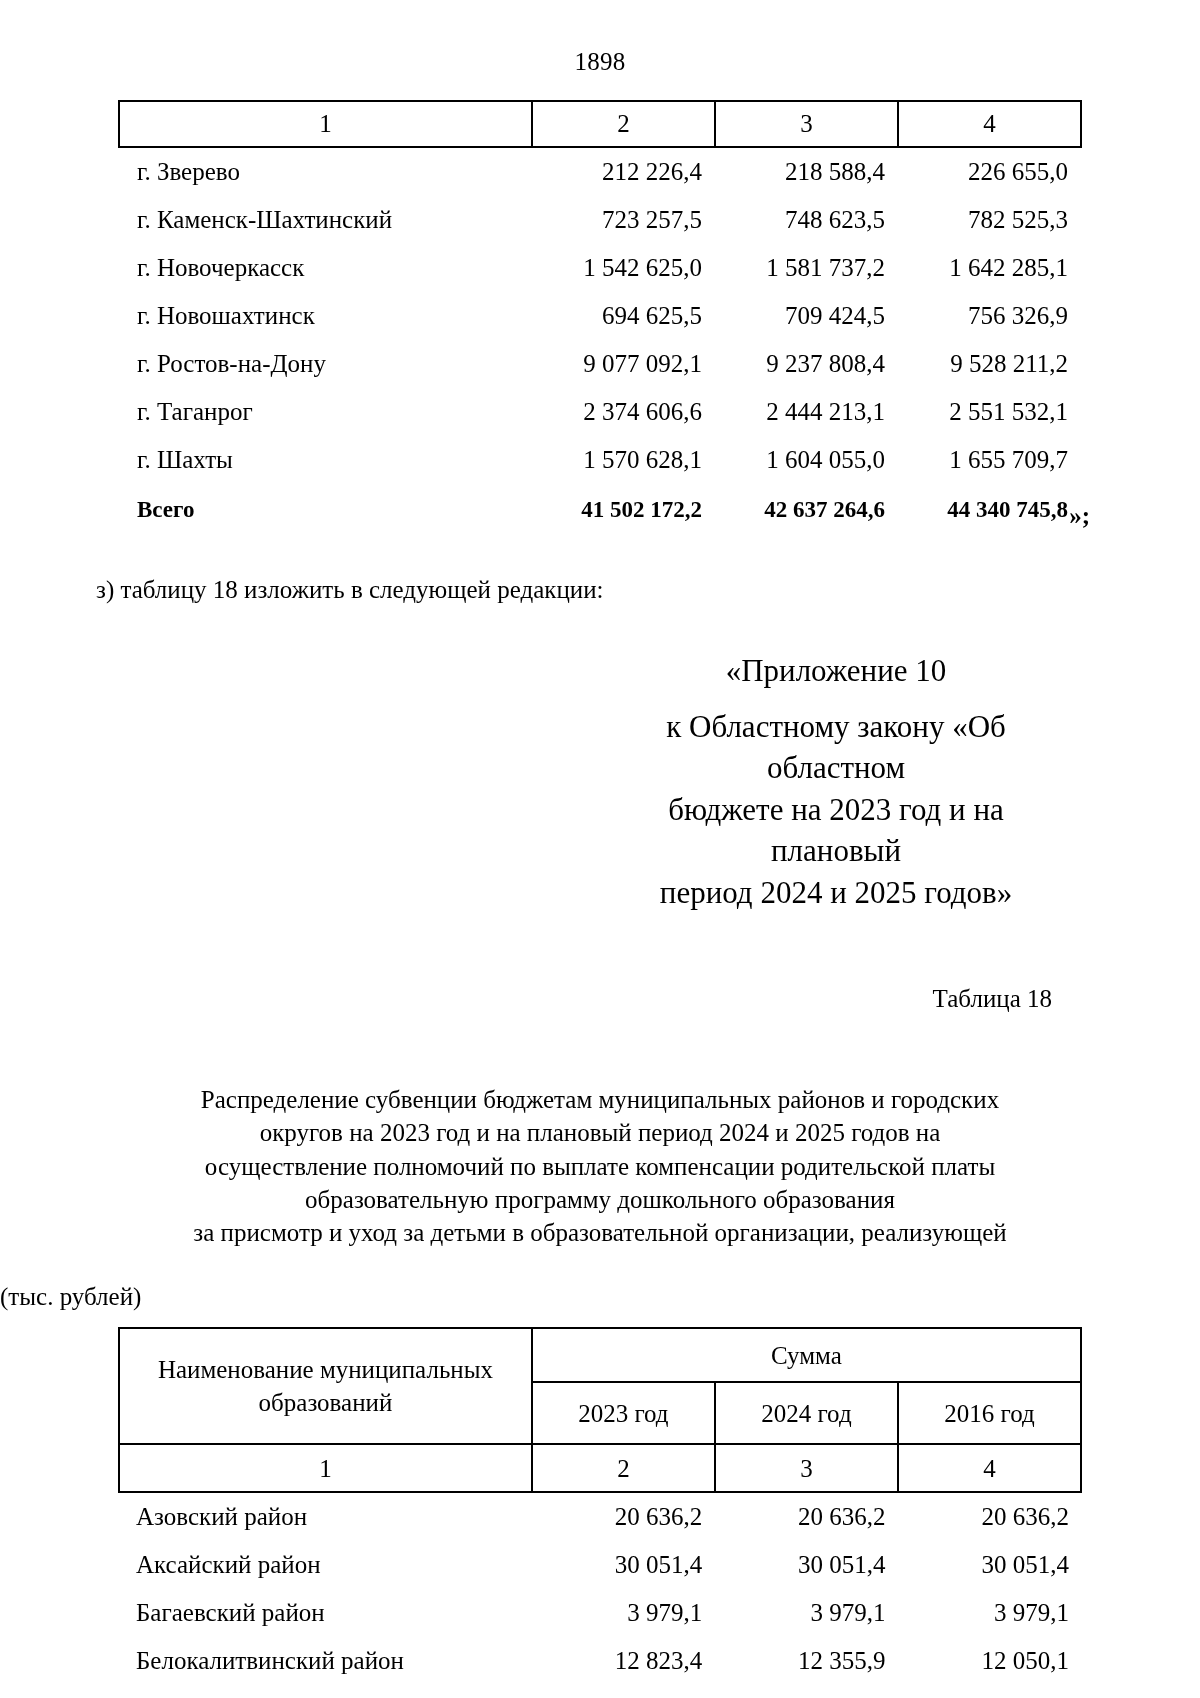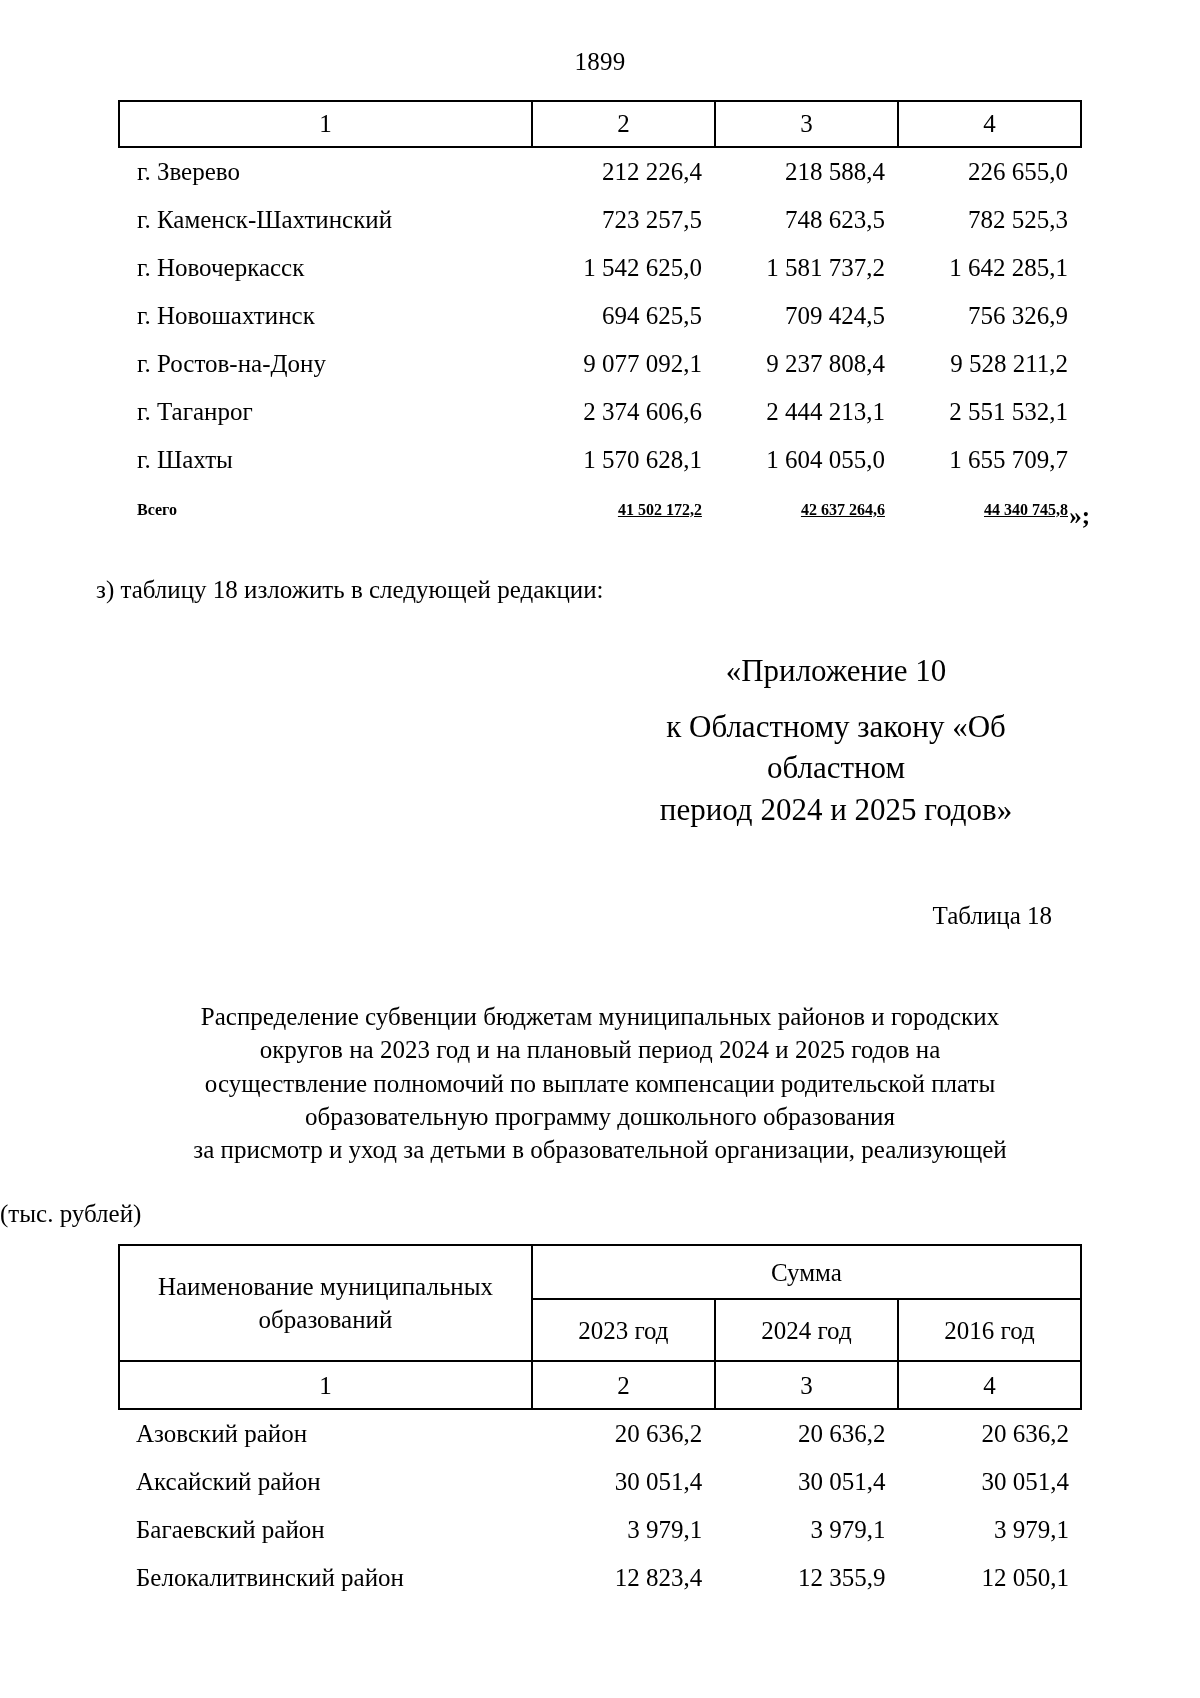--- a/index.html
+++ b/index.html
@@ -69,24 +69,24 @@
     text-align: left;
     padding-left: 18px;
   }
   .data-row td.num {
     text-align: right;
     padding-right: 13px;
   }
   .total-row td {
     font-weight: bold;
     height: 52px;
-    font-size: 16px;
+    font-size: 23px;
   }
   .total-row td.name { text-align: left; padding-left: 18px; }
-  .total-row td.num  { padding-right: 13px; text-decoration: underline; }
+  .total-row td.num  { padding-right: 13px; }
   .closing-quote {
     position: absolute;
     font-weight: bold;
     font-size: 25px;
   }
 
   
   col.c1 { width: 388px; }
   col.c2 { width: 172px; }
   col.c3 { width: 172px; }
@@ -157,21 +157,21 @@
     height: 46px;
     padding: 0;
   }
   .spacer-top { height: 16px; }
 </style>
 </head>
 <body>
 
 <div class="page">
 
-  <div class="page-number">1899</div>
+  <div class="page-number">1898</div>
 
   <div style="position:relative; margin-top:24px;">
     <table class="doc-table">
       <colgroup>
           <col class="c1">
           <col class="c2">
           <col class="c3">
           <col class="c4">
         </colgroup>
       <tbody>
@@ -235,20 +235,21 @@
     </table>
     <span class="closing-quote" style="right:110px; bottom:6px;">»;</span>
   </div>
 
   <p class="para-indent">з) таблицу 18 изложить в следующей редакции:</p>
 
   <div class="appendix-block">
     <div class="appendix-title">«Приложение 10</div>
     <div style="height:14px;"></div>
     <div class="line-right">к Областному закону «Об областном</div>
+    <div class="line-right">бюджете на 2023 год и на плановый</div>
     <div class="line-right">период 2024 и 2025 годов»</div>
   </div>
 
   <div class="table-label">Таблица 18</div>
 
   <div class="main-heading">
     <div>Распределение субвенции бюджетам муниципальных районов и городских</div>
     <div>округов на 2023 год и на плановый период 2024 и 2025 годов на</div>
     <div>осуществление полномочий по выплате компенсации родительской платы</div>
     <div>образовательную программу дошкольного образования</div>

